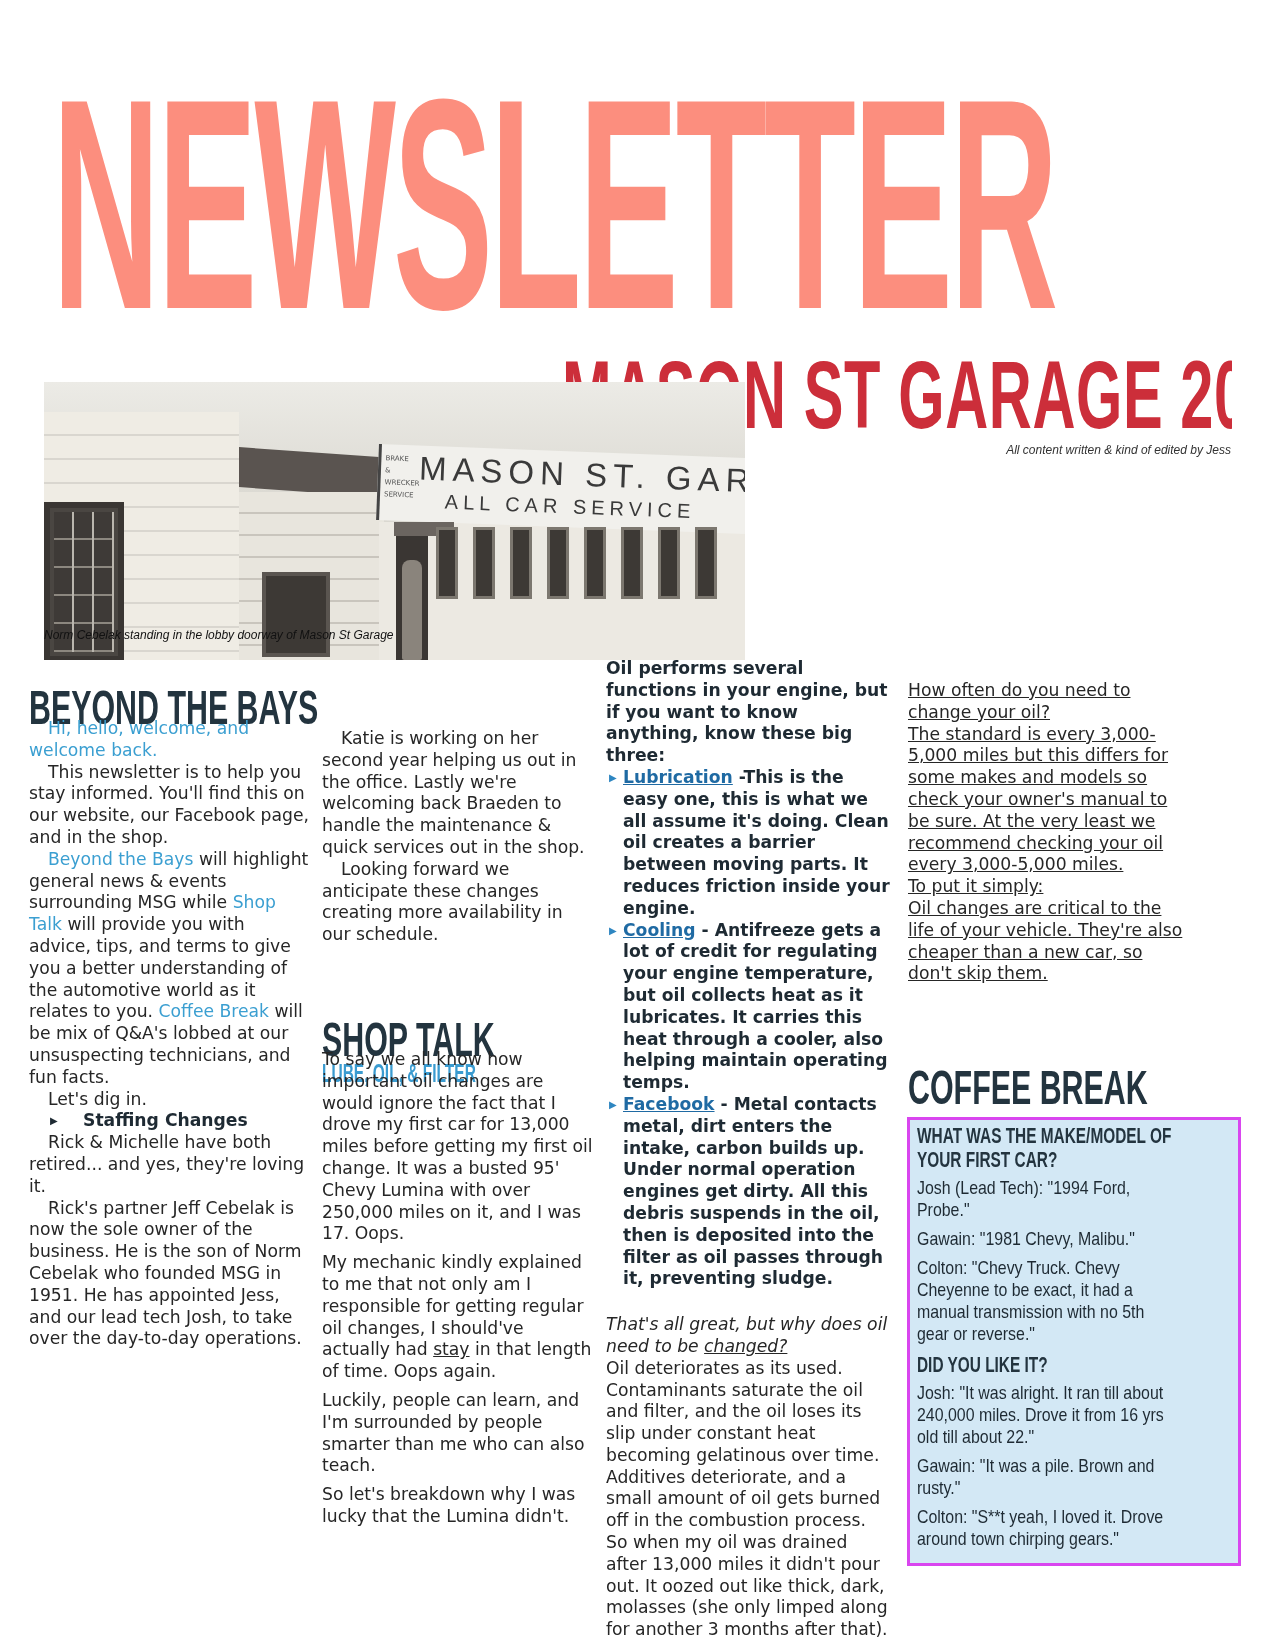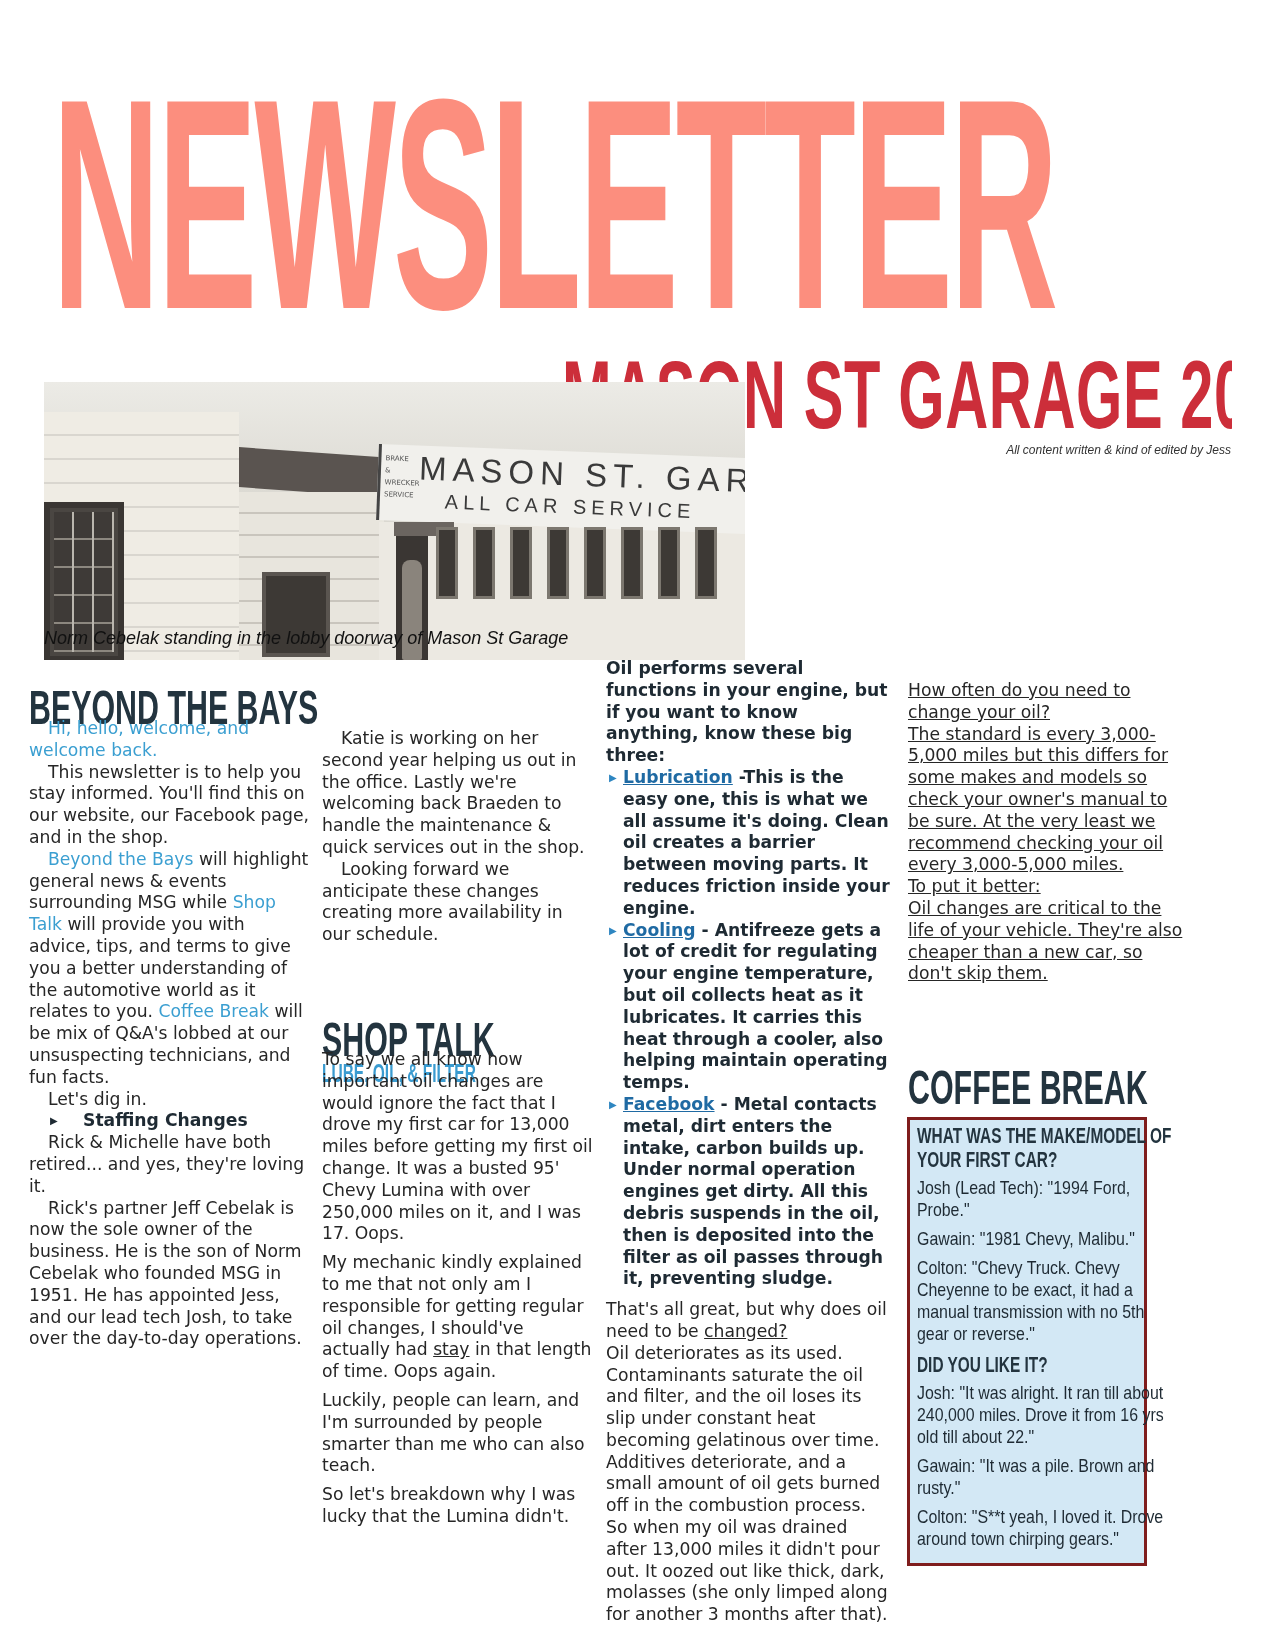--- a/index.html
+++ b/index.html
@@ -43,21 +43,21 @@
                     font-size: 20px; letter-spacing: 5px; color: #3a3a3a; white-space: nowrap; }
   .photo .bldg-right { position: absolute; left: 335px; top: 140px; width: 366px; height: 140px; background: #ece9e2; }
   .photo .awning { position: absolute; left: 350px; top: 140px; width: 60px; height: 14px; background: #6b6560; }
   .photo .doorway { position: absolute; left: 352px; top: 154px; width: 32px; height: 126px; background: #3a3633; }
   .photo .man { position: absolute; left: 358px; top: 178px; width: 20px; height: 100px; background: #8a847c;
                 border-radius: 8px 8px 2px 2px; }
   .photo .wins { position: absolute; left: 392px; top: 145px; display: flex; gap: 15px; }
   .photo .wins div { width: 22px; height: 72px; background: #3d3935; box-shadow: inset 0 0 0 3px #7c776f; }
 
   .caption { position: absolute; left: 44px; top: 628px; font-family: "Liberation Sans", sans-serif;
-             font-style: italic; font-size: 18px; color: #111; }
+             font-style: italic; font-size: 12px; color: #111; }
 
   .col { position: absolute; font-size: 17.2px; line-height: 21.8px; color: #262626; }
   .col p { margin: 0; }
   .ind { text-indent: 19px; }
   .blue { color: #3b9fd1; }
   .dark-bold { font-weight: 700; color: #1e2a33; }
   .ul { text-decoration: underline; }
   .gap { margin-top: 7px !important; }
 
   .sect-head { font-family: "Liberation Sans", sans-serif; font-weight: 700; color: #23343f;
@@ -65,22 +65,22 @@
   .h-beyond { position: absolute; left: 29px; top: 682px; font-size: 49px; line-height: 50px; transform: scaleX(0.62); }
   .h-shop { position: absolute; left: 322px; top: 1014px; font-size: 49px; line-height: 50px; transform: scaleX(0.62); }
   .h-lube { position: absolute; left: 322px; top: 1060px; font-size: 25px; line-height: 26px; color: #3a9bd0; transform: scaleX(0.62); }
   .h-coffee { position: absolute; left: 908px; top: 1062px; font-size: 49px; line-height: 50px; transform: scaleX(0.62); }
 
   .bullet { display: flex; align-items: flex-start; }
   .bullet .tri { font-size: 10px; width: 16px; flex: 0 0 16px; line-height: 21.8px; color: #1e2a33; }
   .bullet.blue-tri .tri { color: #2e86c1; width: 14px; flex: 0 0 14px; }
   .link { color: #1f6aa3; text-decoration: underline; }
 
-  .coffee-box { position: absolute; left: 907px; top: 1117px; width: 240px; height: 449px;
-                background: #d3e8f5; border: 3px solid #7f1d1d; box-sizing: border-box; padding: 4px 6px 0 7px; }
+  .coffee-box { position: absolute; left: 907px; top: 1117px; width: 334px; height: 449px;
+                background: #d3e8f5; border: 3px solid #d946ef; box-sizing: border-box; padding: 4px 6px 0 7px; }
   .q { font-family: "Liberation Sans", sans-serif; font-weight: 700; color: #23343f; font-size: 22px; line-height: 24px;
        transform: scaleX(0.7); transform-origin: left top; width: 380px; margin-bottom: -2px; }
   .ans { font-family: "Liberation Sans", sans-serif; font-size: 18.5px; line-height: 22px; color: #1e2a33;
          transform: scaleX(0.86); transform-origin: left top; width: 305px; margin-top: 7px; }
 </style>
 </head>
 <body>
 
 <div class="masthead">
   <span>NEWSLETTER</span>
@@ -154,29 +154,29 @@
     <span class="dark-bold"><span class="link">Lubrication</span><span> -This is the easy one, this is what we all assume it's doing. Clean oil creates a barrier between moving parts. It reduces friction inside your engine.</span></span>
   </div>
   <div class="bullet blue-tri" style="padding-left:3px;">
     <span class="tri">▶</span>
     <span class="dark-bold"><span class="link">Cooling</span><span> - Antifreeze gets a lot of credit for regulating your engine temperature, but oil collects heat as it lubricates. It carries this heat through a cooler, also helping maintain operating temps.</span></span>
   </div>
   <div class="bullet blue-tri" style="padding-left:3px;">
     <span class="tri">▶</span>
     <span class="dark-bold"><span class="link">Facebook</span><span> - Metal contacts metal, dirt enters the intake, carbon builds up. Under normal operation engines get dirty. All this debris suspends in the oil, then is deposited into the filter as oil passes through it, preventing sludge.</span></span>
   </div>
-  <p style="margin-top:9px;"><span>That's all great, but why does oil need to be </span><span class="ul">changed?</span></p>
+  <p style="margin-top:24px;font-style:italic;"><span>That's all great, but why does oil need to be </span><span class="ul">changed?</span></p>
   <p>Oil deteriorates as its used. Contaminants saturate the oil and filter, and the oil loses its slip under constant heat becoming gelatinous over time. Additives deteriorate, and a small amount of oil gets burned off in the combustion process. So when my oil was drained after 13,000 miles it didn't pour out. It oozed out like thick, dark, molasses (she only limped along for another 3 months after that).</p>
 </div>
 
 <div class="col" style="left:908px; top:680px; width:275px; margin-top:-21.8px;text-decoration:underline;">
   <p style="visibility:hidden;">.</p>
   <p style="margin-top:0;">How often do you need to change your oil?</p>
   <p>The standard is every 3,000-5,000 miles but this differs for some makes and models so check your owner's manual to be sure. At the very least we recommend checking your oil every 3,000-5,000 miles.</p>
-  <p>To put it better:</p>
+  <p>To put it simply:</p>
   <p>Oil changes are critical to the life of your vehicle. They're also cheaper than a new car, so don't skip them.</p>
 </div>
 
 <div class="coffee-box">
   <div class="q">WHAT WAS THE MAKE/MODEL OF YOUR FIRST CAR?</div>
   <div class="ans">Josh (Lead Tech): "1994 Ford, Probe."</div>
   <div class="ans">Gawain: "1981 Chevy, Malibu."</div>
   <div class="ans">Colton: "Chevy Truck. Chevy Cheyenne to be exact, it had a manual transmission with no 5th gear or reverse."</div>
   <div class="q" style="margin-top:8px;">DID YOU LIKE IT?</div>
   <div class="ans">Josh: "It was alright. It ran till about 240,000 miles. Drove it from 16 yrs old till about 22."</div>

